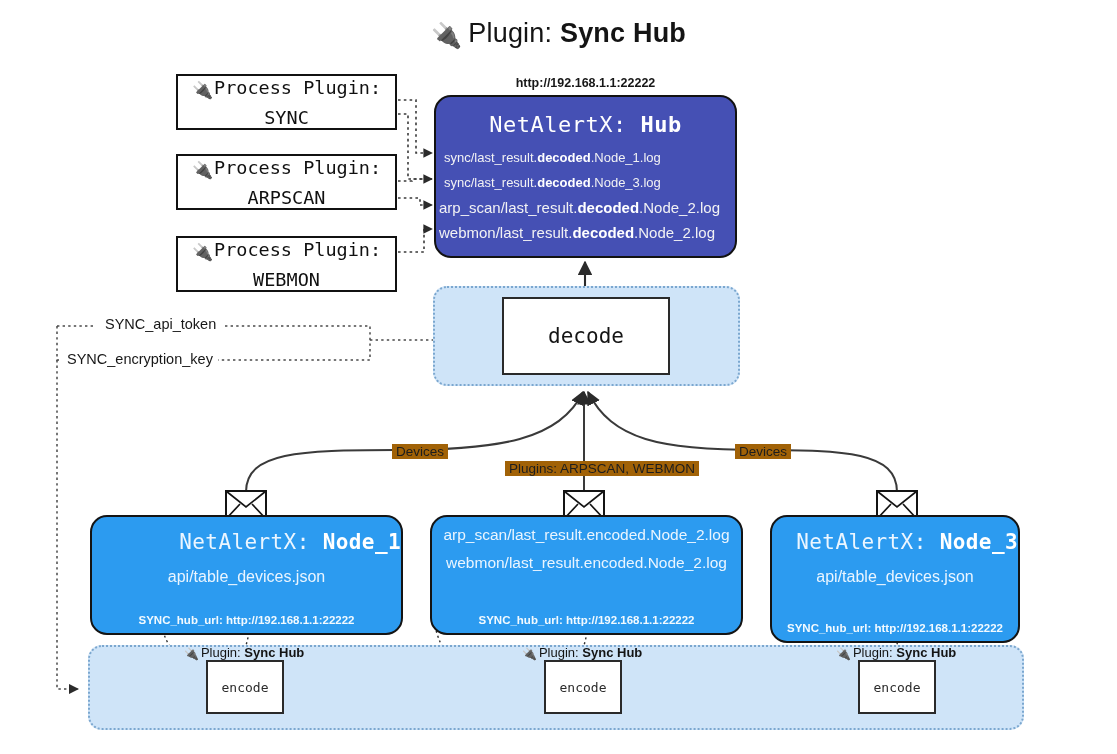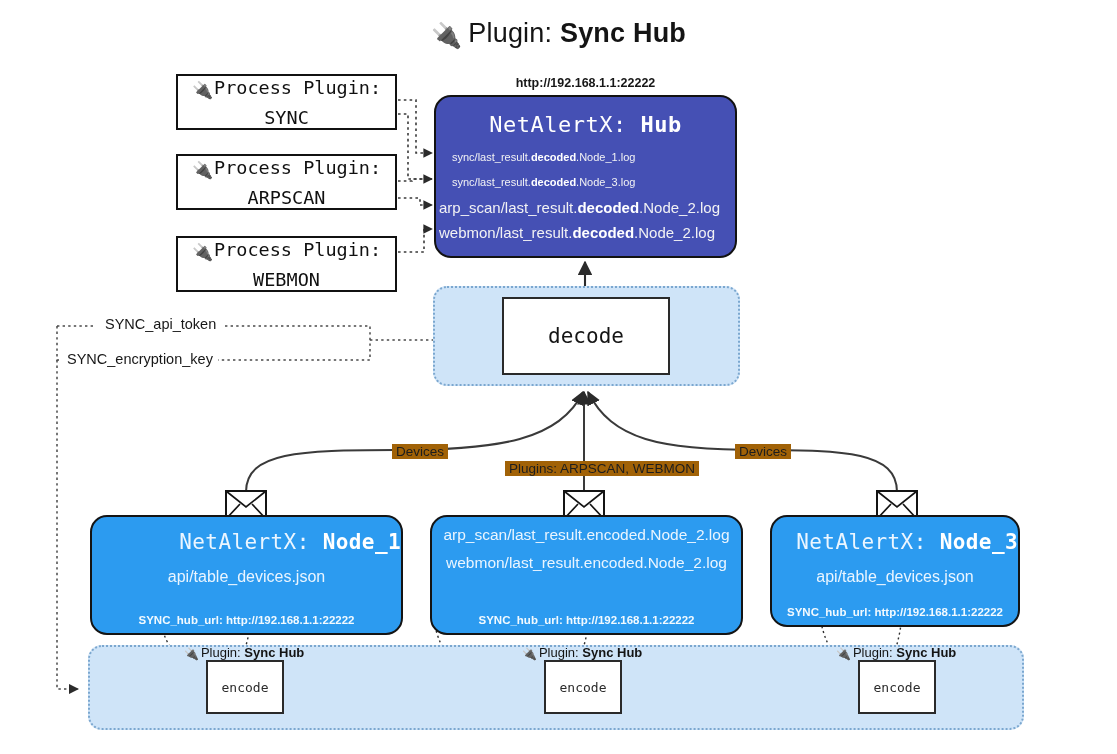--- a/index.html
+++ b/index.html
@@ -23,21 +23,21 @@
   .procbox .l1{white-space:nowrap;}
   .procbox .plug{font-family:"DejaVu Sans",sans-serif;font-size:17px;margin-right:1px;vertical-align:-2px;}
 
   
   #hub{left:434px;top:95px;width:303px;height:163px;background:#4550b4;
        border:2.4px solid #121212;border-radius:17px;color:#fff;}
   #hub .hub-title{margin-top:14px;text-align:center;font-family:"DejaVu Sans Mono","Liberation Mono",monospace;
        font-size:22px;line-height:28px;letter-spacing:.5px;}
   #hub .hub-title b{font-weight:bold;}
   #hub .loglist{margin-top:6px;}
-  #hub .logline{font-size:11px;line-height:25px;white-space:nowrap;padding-left:16px;color:#f2f2f4;}
+  #hub .logline{font-size:13px;line-height:25px;white-space:nowrap;padding-left:8px;color:#f2f2f4;}
   #hub .logline b{font-weight:bold;color:#ffffff;}
   #hub .logline.wide{font-size:15px;padding-left:3px;}
 
   #huburl{left:434px;top:76px;width:303px;text-align:center;font-size:12.5px;color:#171717;font-weight:600;}
 
   
   #decodewrap{left:433px;top:286px;width:307px;height:100px;background:#cfe4f8;
               border:2px dotted #7ba7cf;border-radius:14px;}
   #decodebox{left:502px;top:297px;width:168px;height:78px;background:#fff;border:2.4px solid #2a2a2a;
              display:flex;align-items:center;justify-content:center;
@@ -215,21 +215,21 @@
     <div class="nline" style="margin-top:8px;">api/table_devices.json</div>
     <div class="nfoot">SYNC_hub_url: http://192.168.1.1:22222</div>
   </div>
 
   <div class="abs node" style="left:430px;top:515px;width:313px;height:120px;">
     <div class="nline" style="margin-top:4px;font-size:15.5px;">arp_scan/last_result.encoded.Node_2.log</div>
     <div class="nline" style="font-size:15.5px;">webmon/last_result.encoded.Node_2.log</div>
     <div class="nfoot">SYNC_hub_url: http://192.168.1.1:22222</div>
   </div>
 
-  <div class="abs node" style="left:770px;top:515px;width:250px;height:112px;">
+  <div class="abs node" style="left:770px;top:515px;width:250px;height:128px;">
     <div class="ntitle">
       <span>NetAlertX:</span>
       <b>Node_3</b>
     </div>
     <div class="nline" style="margin-top:8px;">api/table_devices.json</div>
     <div class="nfoot">SYNC_hub_url: http://192.168.1.1:22222</div>
   </div>
 
   <div class="abs" id="botwrap"></div>
 

